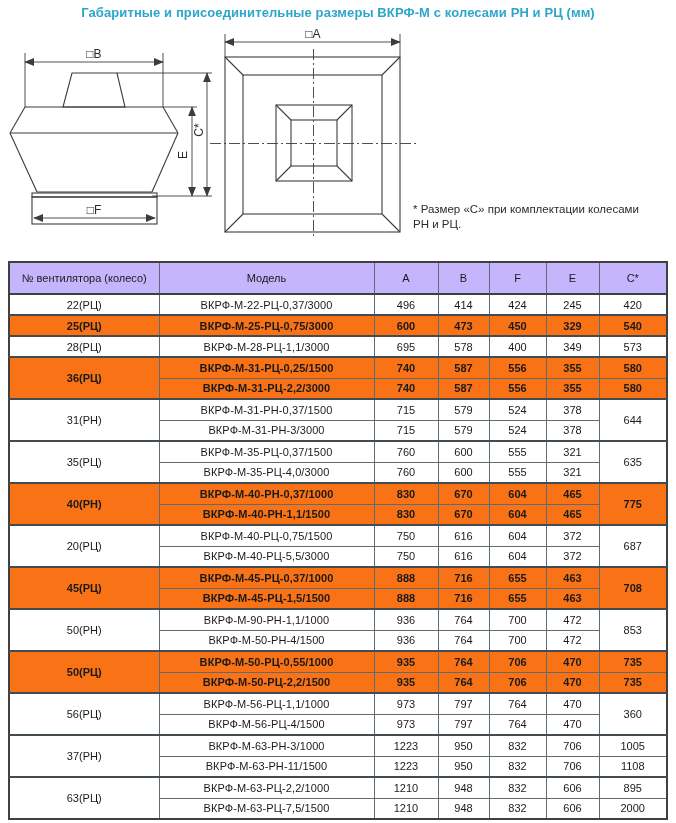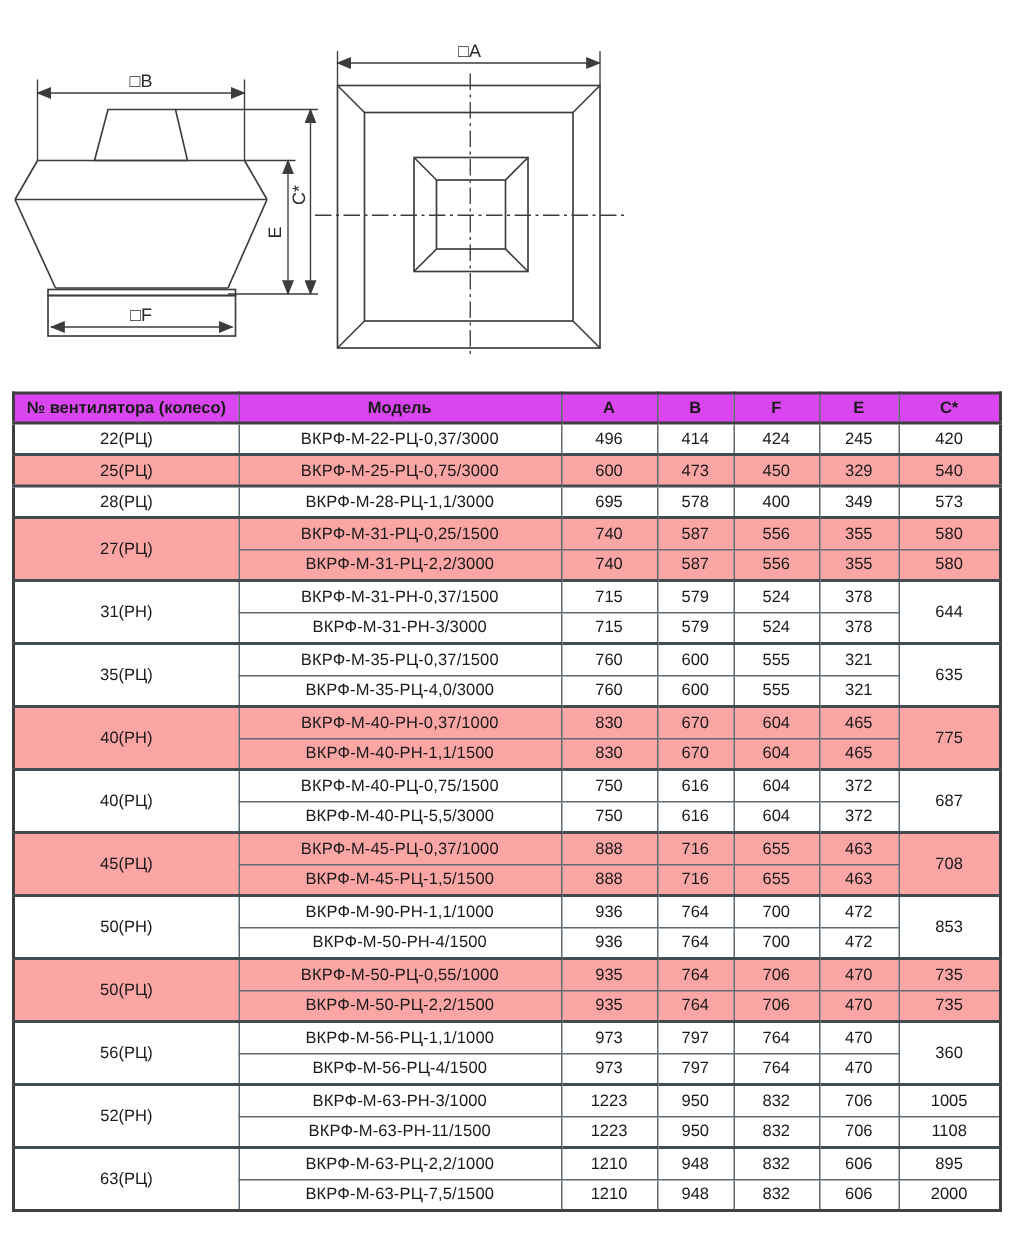--- a/index.html
+++ b/index.html
@@ -19,35 +19,36 @@
 
   .footnote { position:absolute; left:413px; top:202px; width:252px;
     font-size:11.5px; line-height:15px; color:#2b2b2b; }
 
   table.spec { position:absolute; top:261px; left:8px; width:658px;
     border-collapse:collapse; table-layout:fixed;
     font-size:11px; text-align:center; }
   table.spec { border:2px solid #404040; }
   .spec th, .spec td { border:1px solid #5f6b72; vertical-align:middle;
     padding:1px 2px; background:#ffffff; }
-  .spec thead th { height:20px; background:#d946ef; font-weight:bold;
+  .spec thead th { height:32px; background:#c4b5fd; font-weight:normal;
     border-bottom:2px solid #404040; font-size:11px; }
   .spec tbody td { height:21px; }
-  .spec tr.shaded td { background:#fca5a5; }
+  .spec tr.shaded td { background:#f97316;font-weight:bold; }
   .spec tr.group-start td { border-top:2px solid #424b50; }
   .spec td.model { letter-spacing:.1px; }
 
   col.c-wheel{width:150px} col.c-model{width:215px} col.c-a{width:64px}
   col.c-b{width:51px} col.c-f{width:57px} col.c-e{width:53px} col.c-cs{width:68px}
 </style>
 </head>
 <body>
 
 <div id="page">
 
+  <div class="title">Габаритные и присоединительные размеры ВКРФ-М с колесами РН и РЦ (мм)</div>
 
   <svg id="drawing" width="676" height="235" viewBox="0 0 676 235" xmlns="http://www.w3.org/2000/svg">
     <defs>
       <marker id="arr" markerWidth="10" markerHeight="8" refX="9.2" refY="4" orient="auto-start-reverse" markerUnits="userSpaceOnUse">
         <path d="M0,0 L10,4 L0,8 z" style="fill:#3c3c3c;stroke:none"></path>
       </marker>
     </defs>
 
     <g>
 
@@ -100,20 +101,24 @@
       <line x1="276" y1="80" x2="291" y2="95"></line>
       <line x1="352" y1="80" x2="337" y2="95"></line>
       <line x1="276" y1="156" x2="291" y2="141"></line>
       <line x1="352" y1="156" x2="337" y2="141"></line>
 
       <line class="centerline" x1="210" y1="118.5" x2="418" y2="118.5"></line>
       <line class="centerline" x1="313.5" y1="24" x2="313.5" y2="212"></line>
     </g>
   </svg>
 
+  <div class="footnote">
+    <span>* Размер «С» при комплектации колесами</span><br>
+    <span>РН и РЦ.</span>
+  </div>
 
   <table class="spec">
     <colgroup>
       <col class="c-wheel">
         <col class="c-model">
         <col class="c-a">
         <col class="c-b">
       <col class="c-f">
         <col class="c-e">
         <col class="c-cs">
@@ -151,21 +156,21 @@
         <tr class="group-start">
           <td class="wheel">28(РЦ)</td>
           <td class="model">ВКРФ-М-28-РЦ-1,1/3000</td>
           <td>695</td>
           <td>578</td>
           <td>400</td>
           <td>349</td>
           <td>573</td>
         </tr>
         <tr class="shaded group-start">
-          <td rowspan="2" class="wheel">27(РЦ)</td>
+          <td rowspan="2" class="wheel">36(РЦ)</td>
           <td class="model">ВКРФ-М-31-РЦ-0,25/1500</td>
           <td>740</td>
           <td>587</td>
           <td>556</td>
           <td>355</td>
           <td>580</td>
         </tr>
         <tr class="shaded">
           <td class="model">ВКРФ-М-31-РЦ-2,2/3000</td>
           <td>740</td>
@@ -216,21 +221,21 @@
           <td rowspan="2">775</td>
         </tr>
         <tr class="shaded">
           <td class="model">ВКРФ-М-40-РН-1,1/1500</td>
           <td>830</td>
           <td>670</td>
           <td>604</td>
           <td>465</td>
         </tr>
         <tr class="group-start">
-          <td rowspan="2" class="wheel">40(РЦ)</td>
+          <td rowspan="2" class="wheel">20(РЦ)</td>
           <td class="model">ВКРФ-М-40-РЦ-0,75/1500</td>
           <td>750</td>
           <td>616</td>
           <td>604</td>
           <td>372</td>
           <td rowspan="2">687</td>
         </tr>
         <tr>
           <td class="model">ВКРФ-М-40-РЦ-5,5/3000</td>
           <td>750</td>
@@ -297,21 +302,21 @@
           <td rowspan="2">360</td>
         </tr>
         <tr>
           <td class="model">ВКРФ-М-56-РЦ-4/1500</td>
           <td>973</td>
           <td>797</td>
           <td>764</td>
           <td>470</td>
         </tr>
         <tr class="group-start">
-          <td rowspan="2" class="wheel">52(РН)</td>
+          <td rowspan="2" class="wheel">37(РН)</td>
           <td class="model">ВКРФ-М-63-РН-3/1000</td>
           <td>1223</td>
           <td>950</td>
           <td>832</td>
           <td>706</td>
           <td>1005</td>
         </tr>
         <tr>
           <td class="model">ВКРФ-М-63-РН-11/1500</td>
           <td>1223</td>

